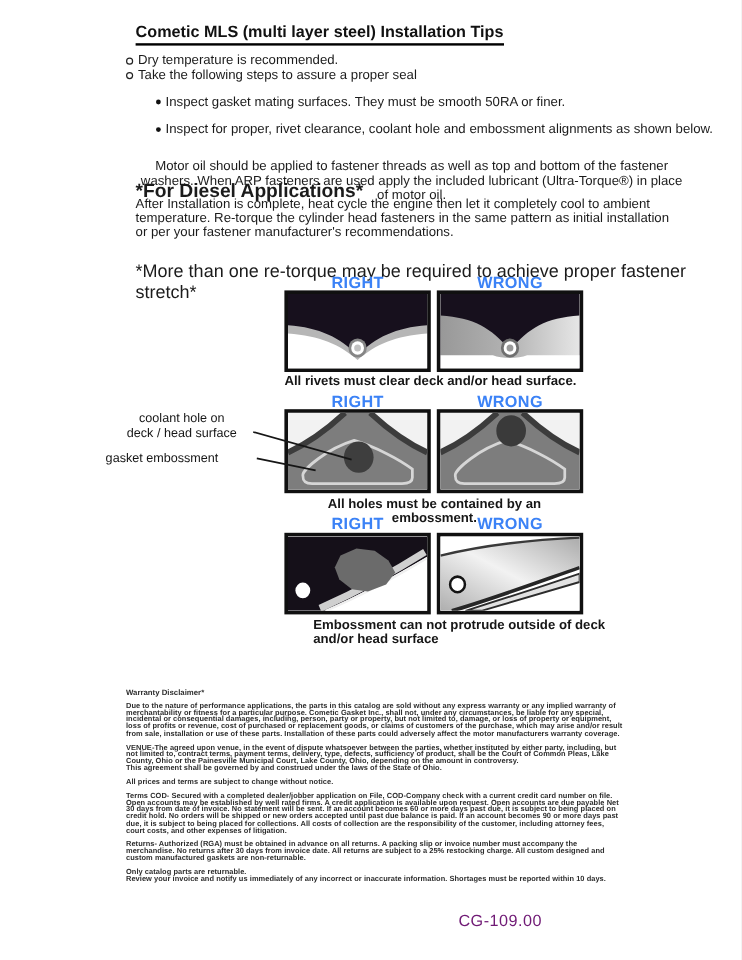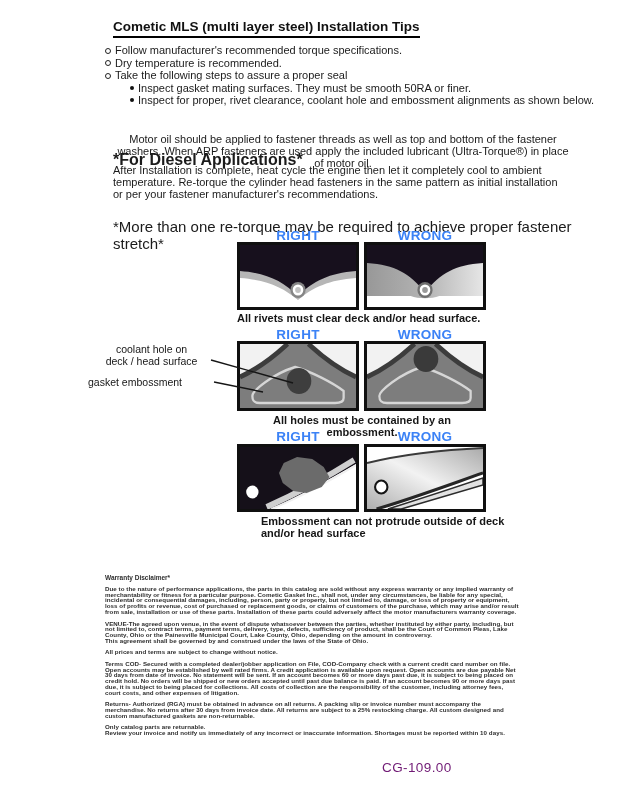--- a/index.html
+++ b/index.html
@@ -10,21 +10,21 @@
   }
   .abs{position:absolute;}
   
   .title{
     left:113px;top:19px;font-size:13.5px;font-weight:bold;color:#111;
     border-bottom:2px solid #000;padding-bottom:2px;white-space:nowrap;
   }
   .tips{left:105px;top:44px;font-size:11px;line-height:12.6px;}
   .tip{display:flex;align-items:flex-start;}
   .tip .txt{white-space:nowrap;}
-  .tip.l2{margin-left:25px;}
+  .tip.l2{margin-left:25px;margin-top:10px;}
   .b1{flex:0 0 auto;width:4px;height:4px;border:1px solid #222;border-radius:50%;margin:3.5px 4px 0 0;}
   .b2{flex:0 0 auto;width:4px;height:4px;background:#111;border-radius:50%;margin:4px 4px 0 0;}
   
   .h2{left:113px;top:115px;font-size:16px;font-weight:bold;margin-top:36px;}
   .body-p{font-size:11px;line-height:12px;}
   .p1{left:113px;top:133px;width:460px;text-align:center;}
   .p2{left:113px;top:164px;width:456px;}
   .note{left:113px;top:218px;width:460px;font-size:15px;}
   
   .dlabel{width:122px;text-align:center;font-size:13.5px;font-weight:600;letter-spacing:.3px;color:#3b82f6;}
@@ -41,24 +41,20 @@
   .pagecode{left:382px;top:760px;font-size:13.5px;color:#701a75;letter-spacing:.4px;}
 </style>
 </head>
 <body>
 
 <div class="page">
 
   <div class="abs title">Cometic MLS (multi layer steel) Installation Tips</div>
 
   <div class="abs tips">
-    <div class="tip l1">
-        <span class="b1"></span>
-        <span class="txt">Follow manufacturer's recommended torque specifications.</span>
-      </div>
     <div class="tip l1">
         <span class="b1"></span>
         <span class="txt">Dry temperature is recommended.</span>
       </div>
     <div class="tip l1">
         <span class="b1"></span>
         <span class="txt">Take the following steps to assure a proper seal</span>
       </div>
     <div class="tip l2">
         <span class="b2"></span>

